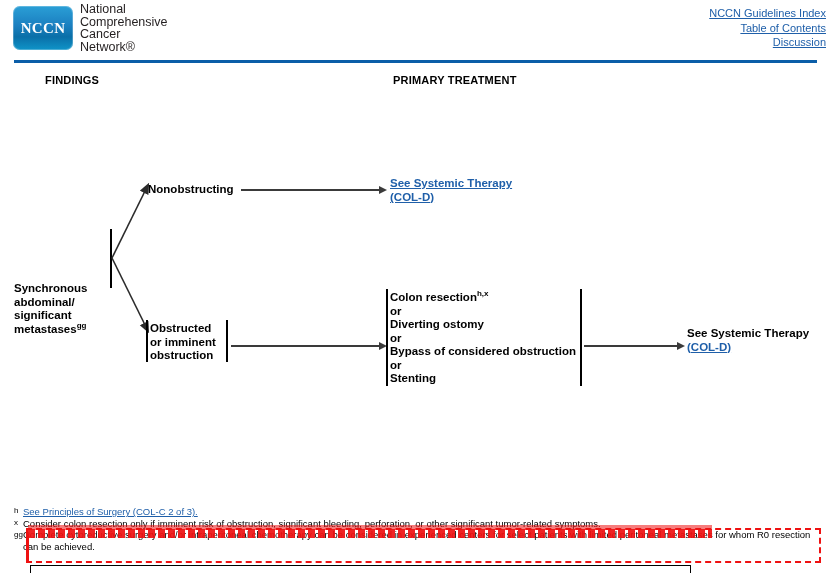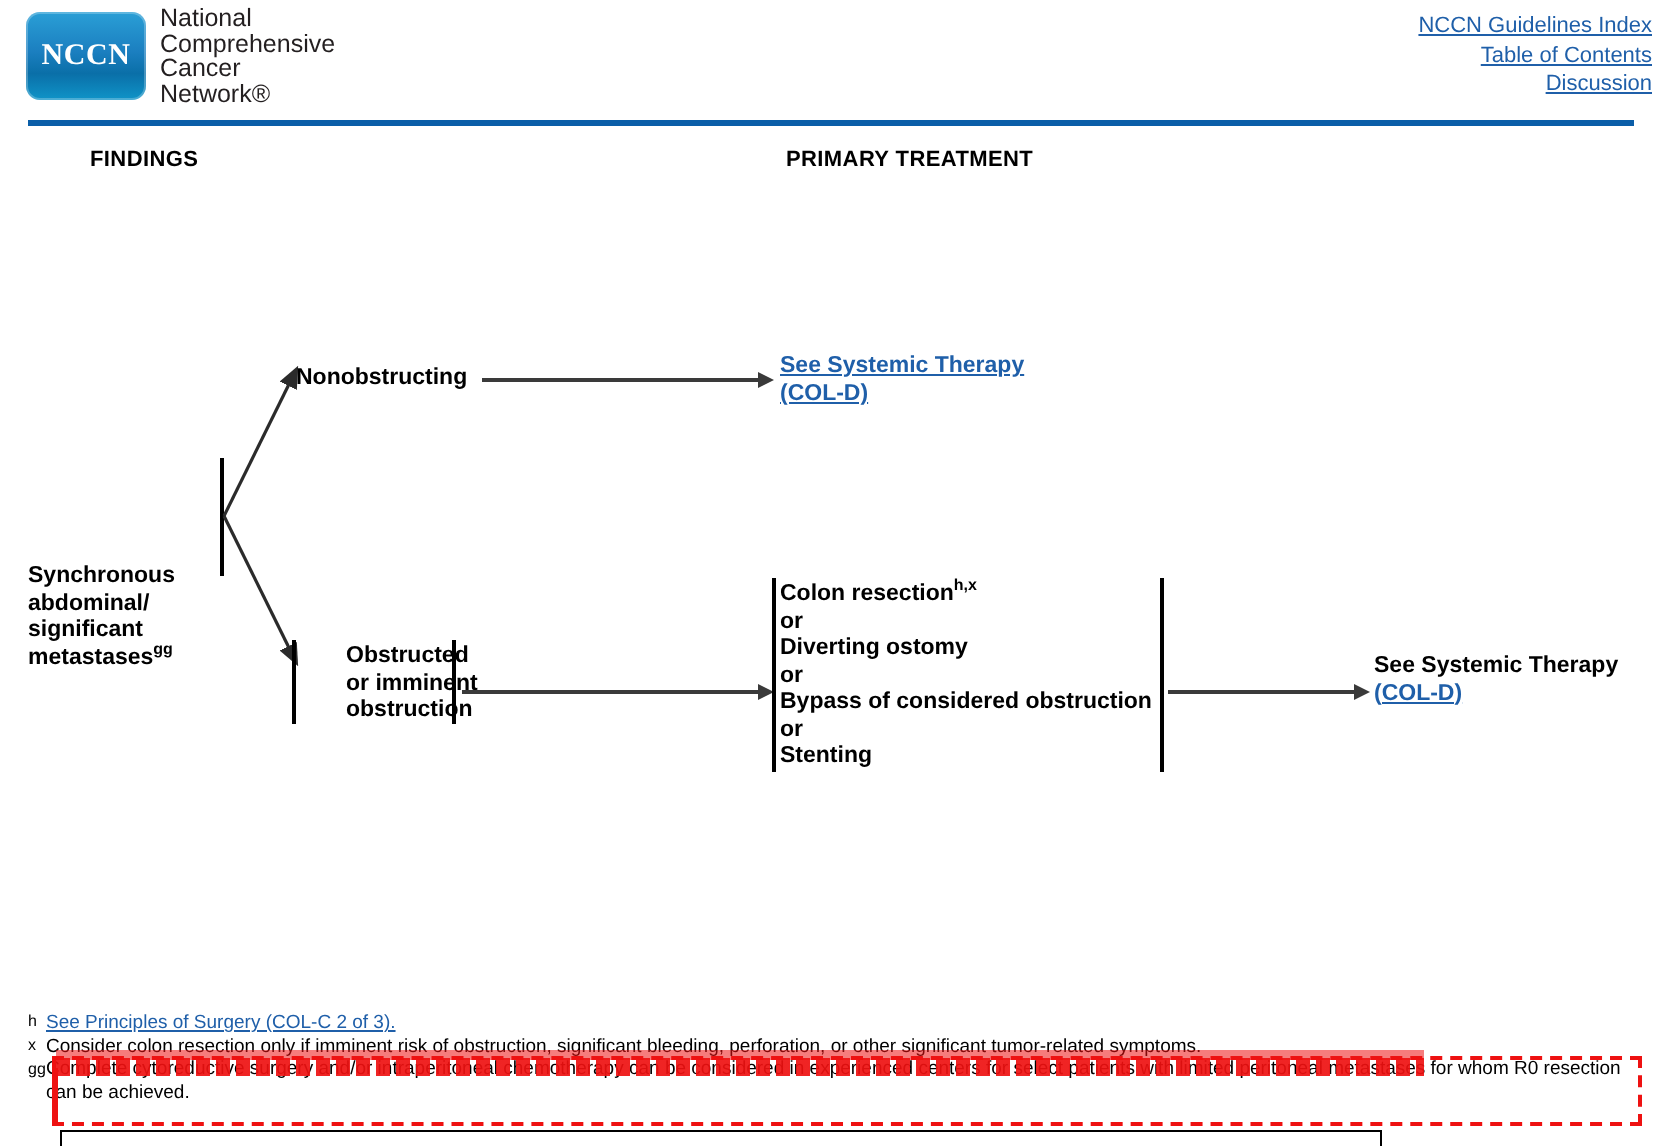--- a/index.html
+++ b/index.html
@@ -100,21 +100,21 @@
     color: #000000;
   }
   .node-text sup {
     font-size: 8px;
     vertical-align: super;
     line-height: 0;
   }
 
   #node-synchronous { left: 14px; top: 236px; width: 92px; margin-top: 46px; }
   #node-nonobstructing { left: 148px; top: 183px; }
-  #node-obstructed { left: 150px; top: 322px; width: 74px; margin-left: 23px; }
+  #node-obstructed { left: 150px; top: 322px; width: 74px; }
   #node-treatment-options { left: 390px; top: 291px; width: 190px; }
   #node-see-systemic-right { left: 687px; top: 327px; width: 135px; }
   #node-see-systemic-right .plain { color: #000000; }
   #node-see-systemic-right a { color: #1f5fa9; text-decoration: underline; cursor: pointer; }
 
   #link-see-systemic-top {
     position: absolute;
     left: 390px; top: 176px;
     font-size: 11.5px;
     font-weight: bold;

